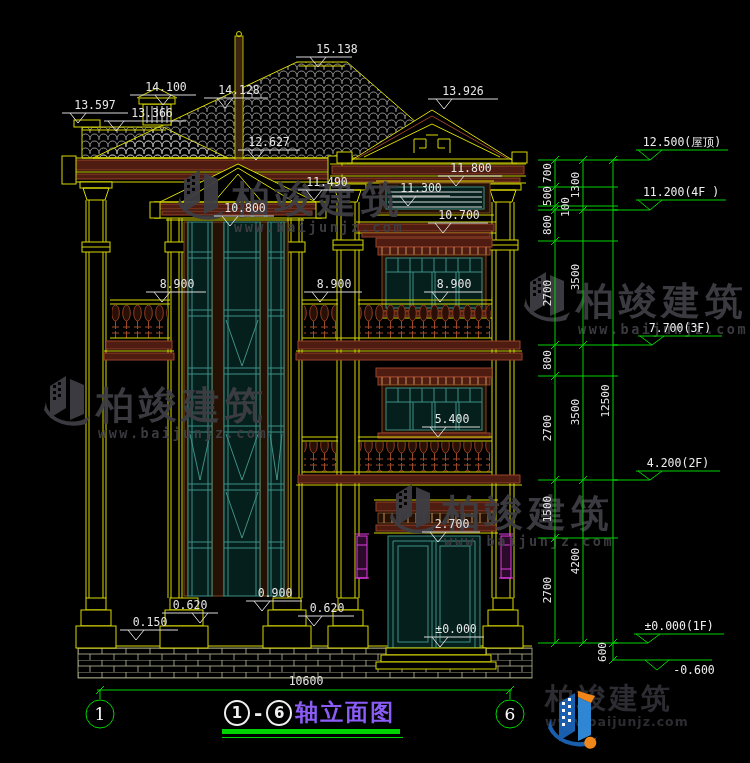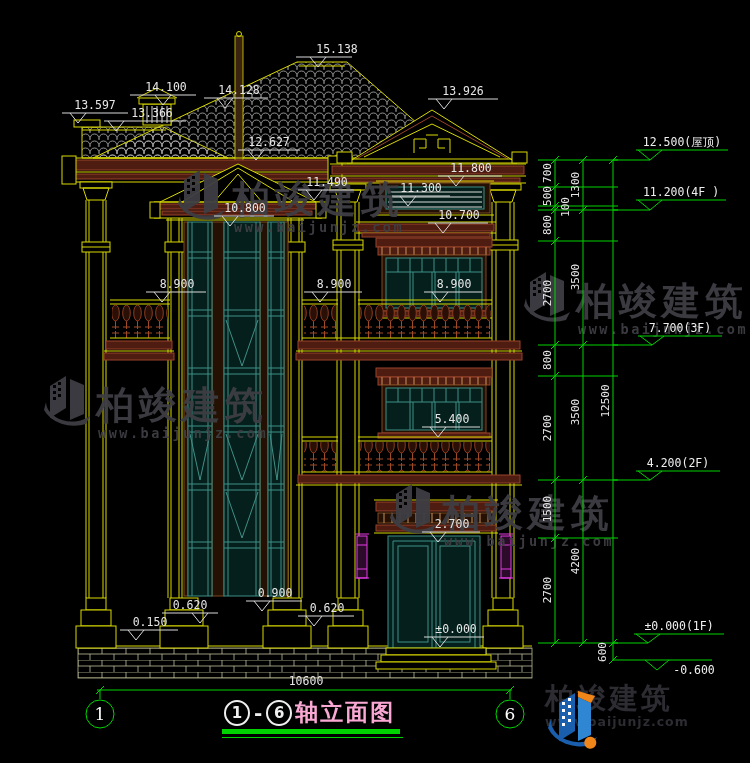--- a/index.html
+++ b/index.html
@@ -28,21 +28,21 @@
   .mag{stroke:#e53ae5;stroke-width:1;fill:#2c0a2a;}
   .magl{stroke:#e53ae5;stroke-width:1;fill:none;}
   .wmzh{fill:#3e3e44;font-size:38px;font-weight:bold;letter-spacing:5px;
         font-family:"DejaVu Sans",sans-serif;}
   .wmurl{fill:#3e3e44;font-size:13.5px;font-weight:bold;letter-spacing:2.5px;}
   
   .titlebar{position:absolute;left:224px;top:697px;display:flex;align-items:center;gap:3px;color:#fff;}
   .tcirc{display:inline-flex;width:22px;height:22px;border:2px solid #efefef;border-radius:50%;
          align-items:center;justify-content:center;font-size:15px;font-weight:bold;color:#efefef;}
   .tdash{font-size:20px;font-weight:bold;margin:0 1px;color:#efefef;}
-  .ttext{font-size:23px;font-weight:bold;letter-spacing:2px;color:#f9a8d4;}
+  .ttext{font-size:23px;font-weight:bold;letter-spacing:2px;color:#8b5cf6;}
   .tl1{position:absolute;left:222px;top:729px;width:178px;height:5px;background:#00d400;}
   .tl2{position:absolute;left:222px;top:737px;width:181px;height:1px;background:#00d400;}
   
   .logo{position:absolute;left:545px;top:683px;display:flex;align-items:center;gap:7px;}
   .logo .col{display:flex;flex-direction:column;line-height:1.05;}
   .logo .zh{font-size:29px;font-weight:bold;color:#2c2c32;letter-spacing:3px;}
   .logo .url{font-size:12.5px;font-weight:bold;color:#2c2c32;letter-spacing:1px;margin-top:2px;}
 </style>
 </head>
 <body>

